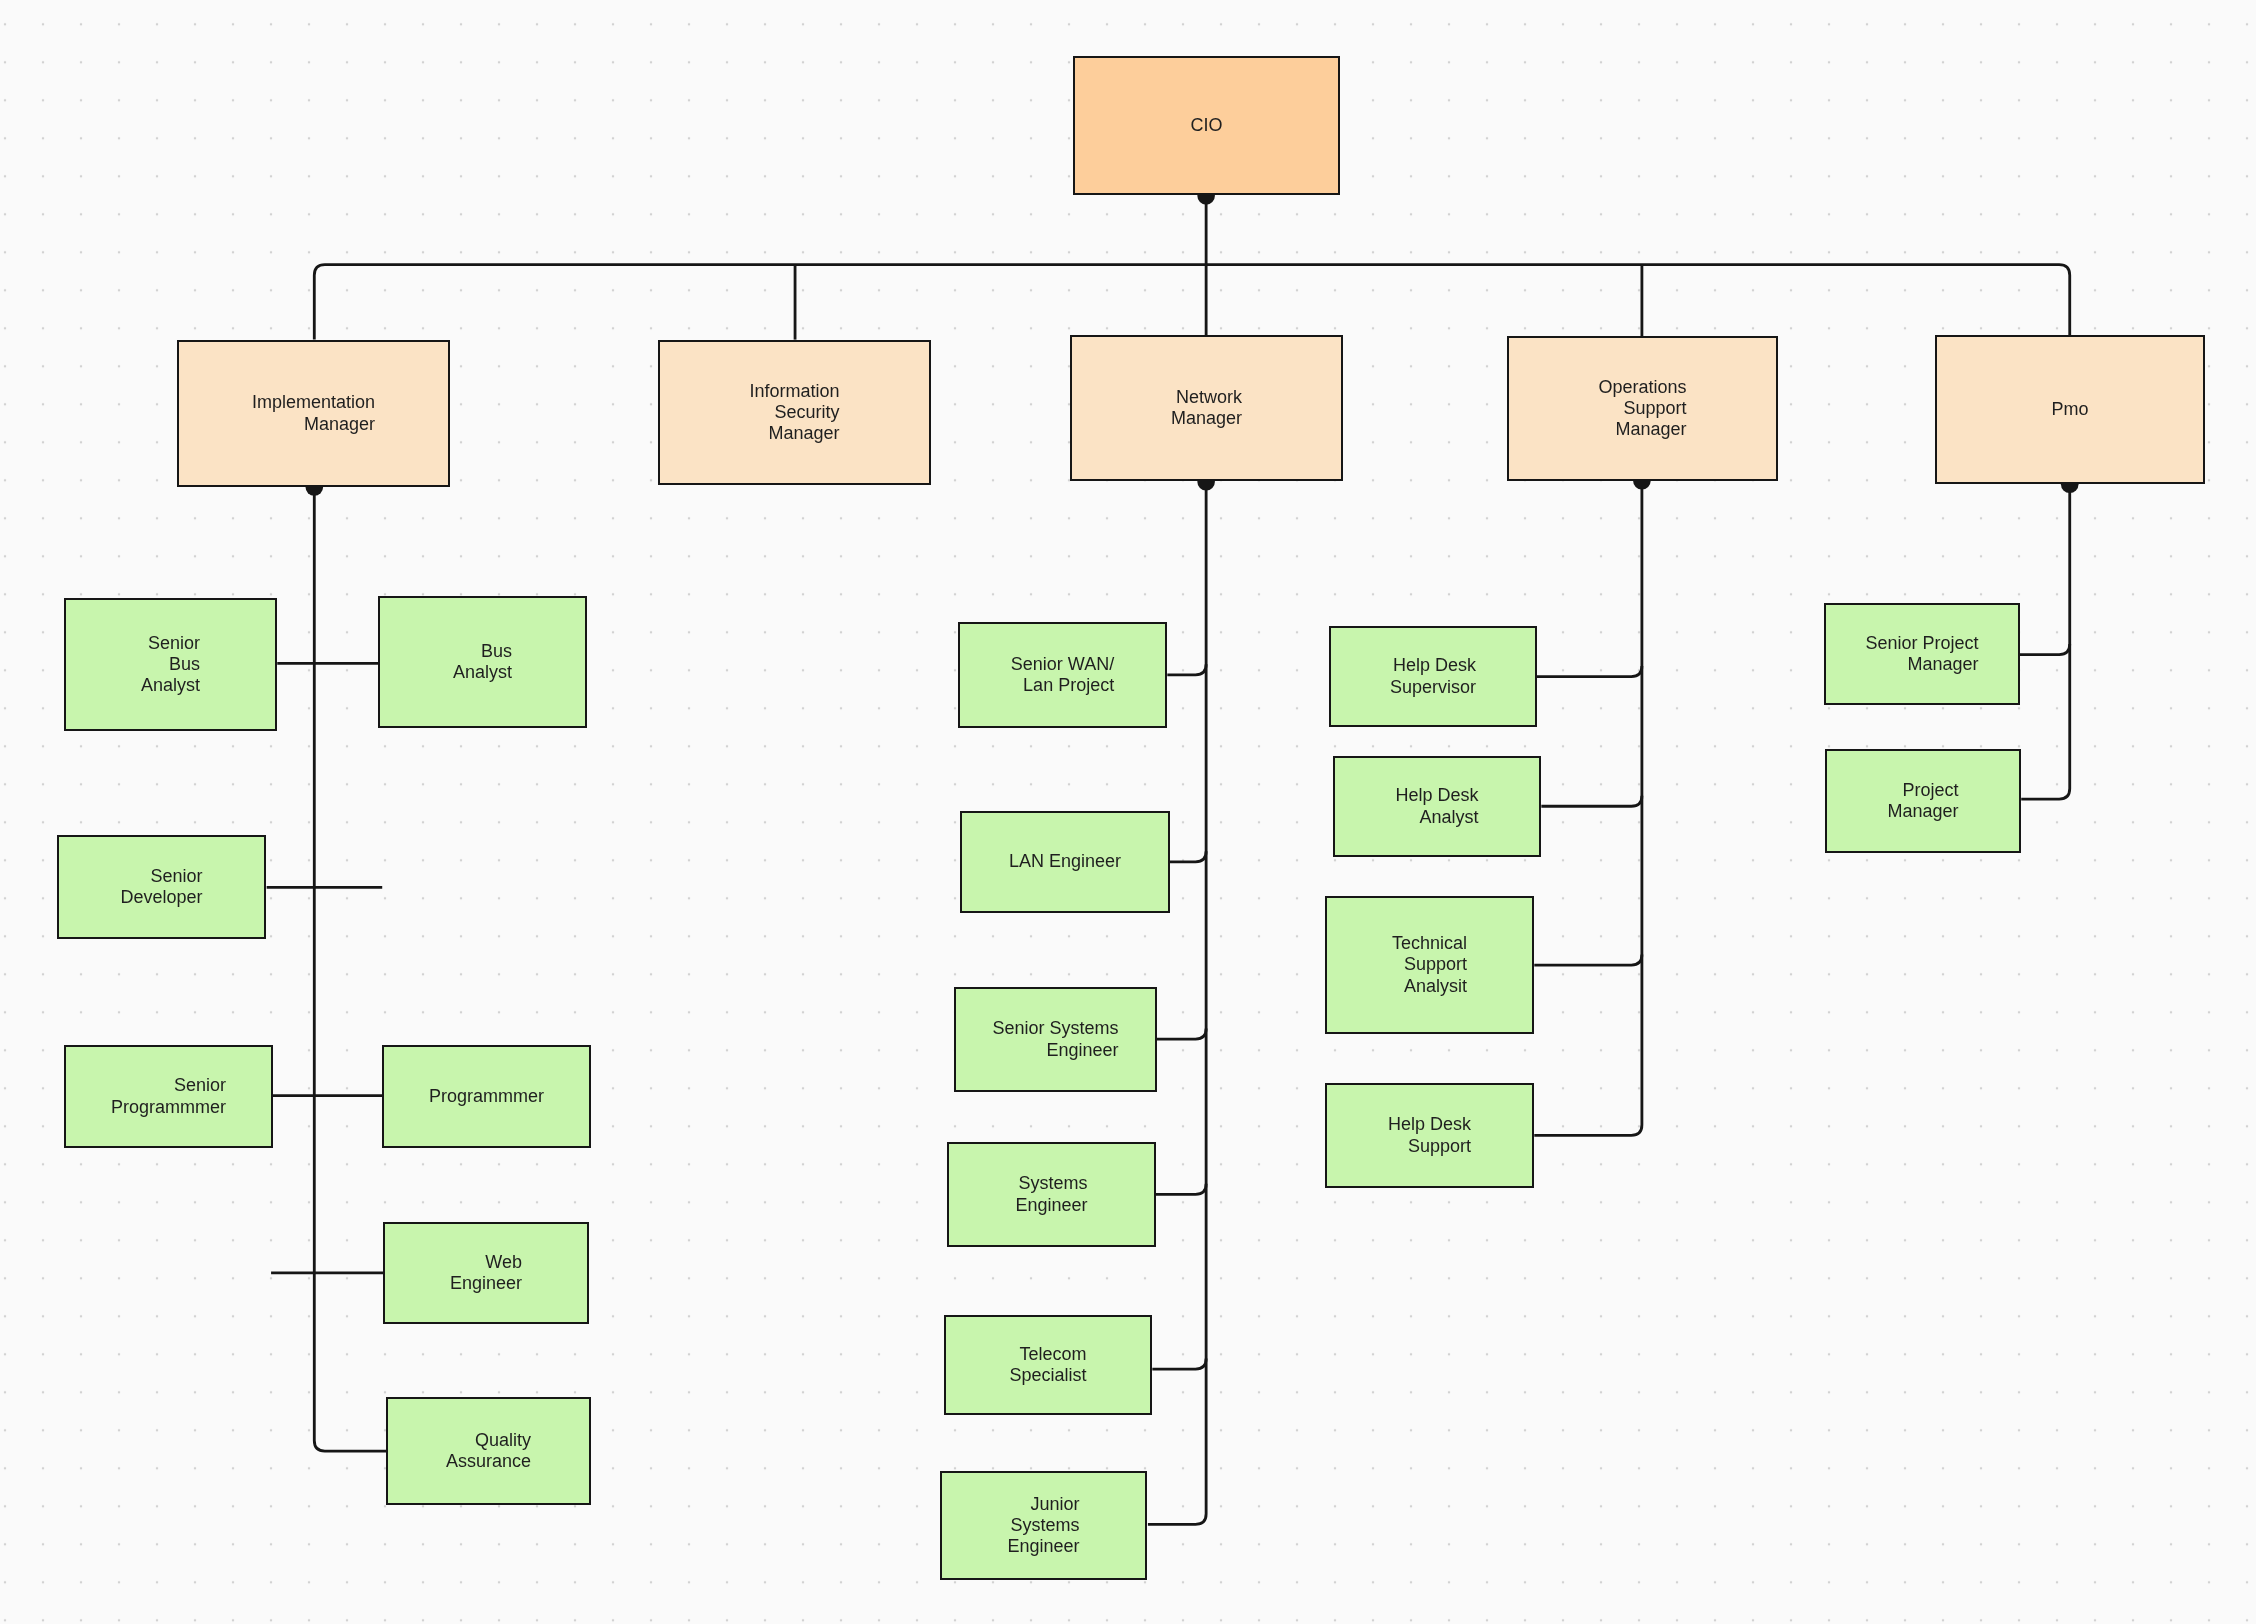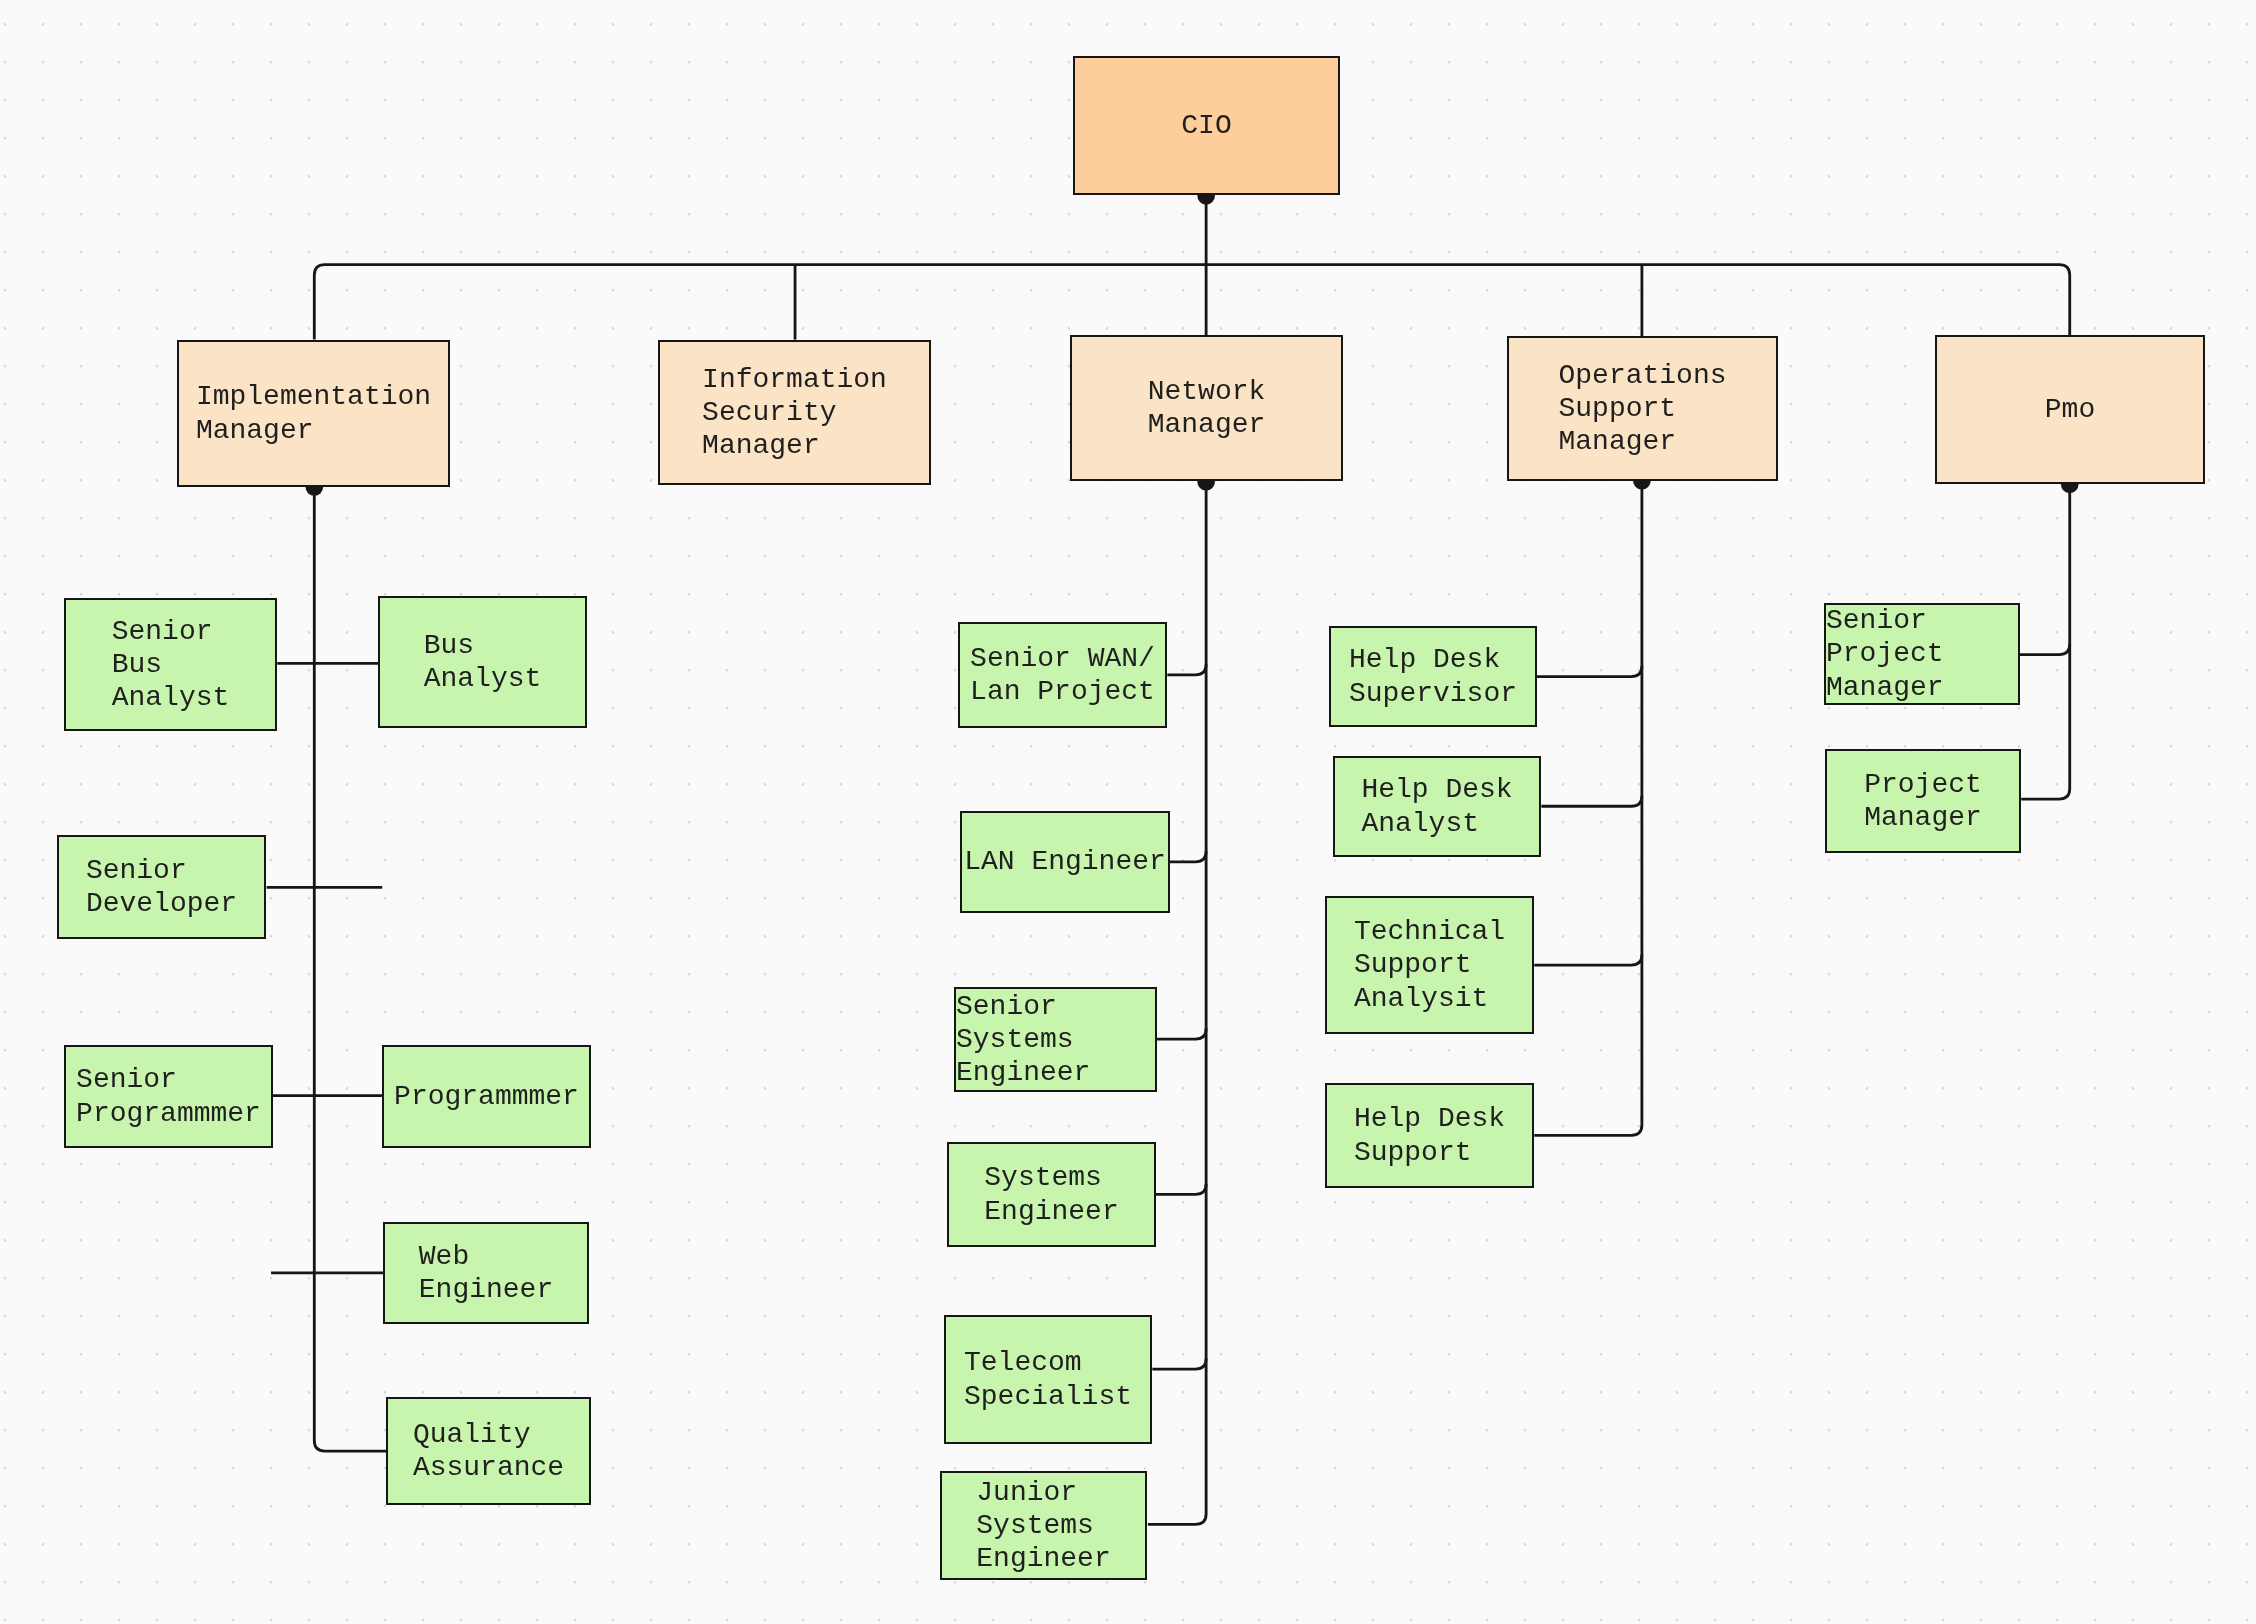--- a/index.html
+++ b/index.html
@@ -33,27 +33,26 @@
     fill: var(--line, #161616);
     stroke: none;
   }
   .node {
     position: absolute;
     box-sizing: border-box;
     border: 2.6px solid var(--node-border, #161616);
     display: flex;
     align-items: center;
     justify-content: center;
-    text-align: left;
+    text-align: right;
     color: var(--text, #1f1f1f);
-    font-size: 28px;
+    font-size: 18px;
     line-height: 1.18;
     white-space: pre-line;
     cursor: default;
-    font-family: Liberation Mono, monospace;
   }
   .l1  { background: var(--level1-fill, #fdce9b); }
   .l2  { background: var(--level2-fill, #fbe3c5); }
   .leaf{ background: var(--leaf-fill,  #c8f5ad); }
 </style>
 </head>
 <body>
 
 <div id="canvas">
 
@@ -156,21 +155,21 @@
     <span>LAN Engineer</span>
   </div>
   <div class="node leaf" style="left:954px;top:987px;width:203px;height:105px">
     <span>Senior Systems
 Engineer</span>
   </div>
   <div class="node leaf" style="left:947px;top:1142px;width:209px;height:105px">
     <span>Systems
 Engineer</span>
   </div>
-  <div class="node leaf" style="left:944px;top:1315px;width:208px;height:129px">
+  <div class="node leaf" style="left:944px;top:1315px;width:208px;height:100px">
     <span>Telecom
 Specialist</span>
   </div>
   <div class="node leaf" style="left:940px;top:1471px;width:207px;height:109px">
     <span>Junior
 Systems
 Engineer</span>
   </div>
 
   <div class="node leaf" style="left:1329px;top:626px;width:208px;height:101px">

